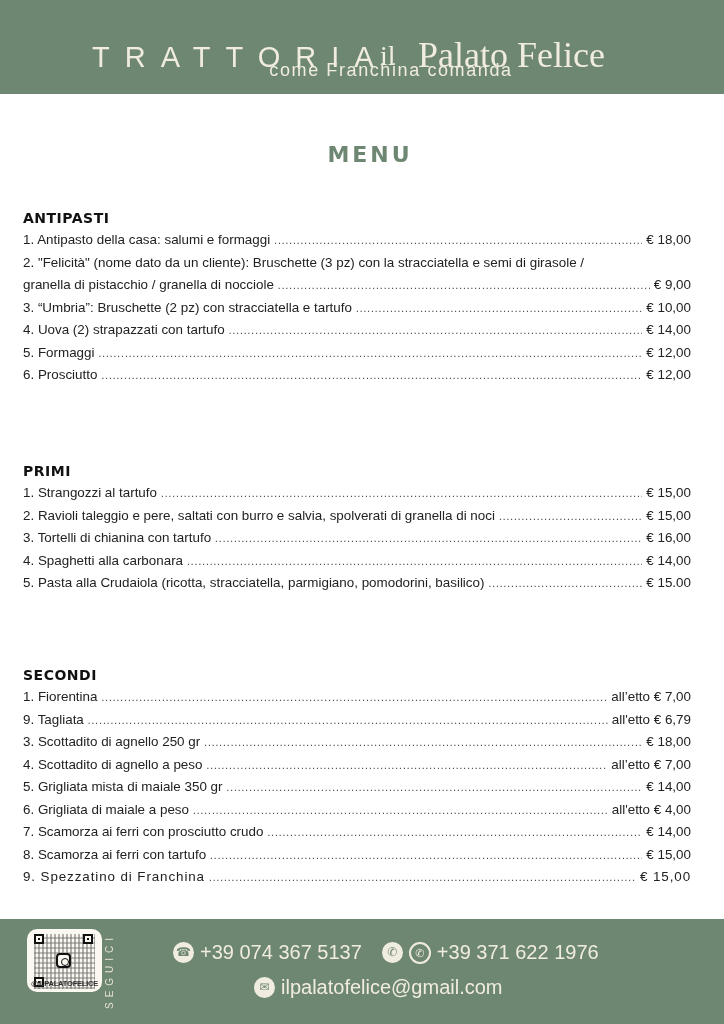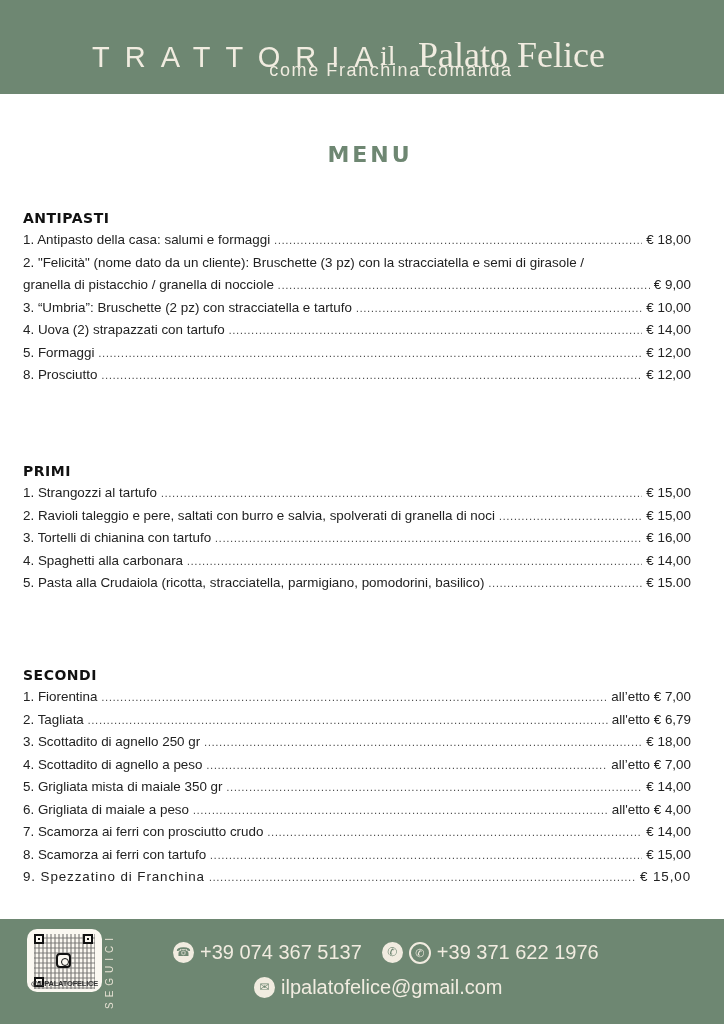--- a/index.html
+++ b/index.html
@@ -147,21 +147,21 @@
     <span class="name">4. Uova (2) strapazzati con tartufo</span>
     <span class="dots"></span>
     <span class="price">€ 14,00</span>
   </div>
   <div class="item">
     <span class="name">5. Formaggi</span>
     <span class="dots"></span>
     <span class="price">€ 12,00</span>
   </div>
   <div class="item">
-    <span class="name">8. Prosciutto</span>
+    <span class="name">6. Prosciutto</span>
     <span class="dots"></span>
     <span class="price">€ 12,00</span>
   </div>
 </div>
 
 <div class="section primi">
   <div class="section-title">PRIMI</div>
   <div class="item">
     <span class="name">1. Strangozzi al tartufo</span>
     <span class="dots"></span>
@@ -190,21 +190,21 @@
 </div>
 
 <div class="section secondi">
   <div class="section-title">SECONDI</div>
   <div class="item">
     <span class="name">1. Fiorentina</span>
     <span class="dots"></span>
     <span class="price">all’etto € 7,00</span>
   </div>
   <div class="item">
-    <span class="name">2. Tagliata</span>
+    <span class="name">9. Tagliata</span>
     <span class="dots"></span>
     <span class="price">all'etto € 6,79</span>
   </div>
   <div class="item">
     <span class="name">3. Scottadito di agnello 250 gr</span>
     <span class="dots"></span>
     <span class="price">€ 18,00</span>
   </div>
   <div class="item">
     <span class="name">4. Scottadito di agnello a peso</span>

